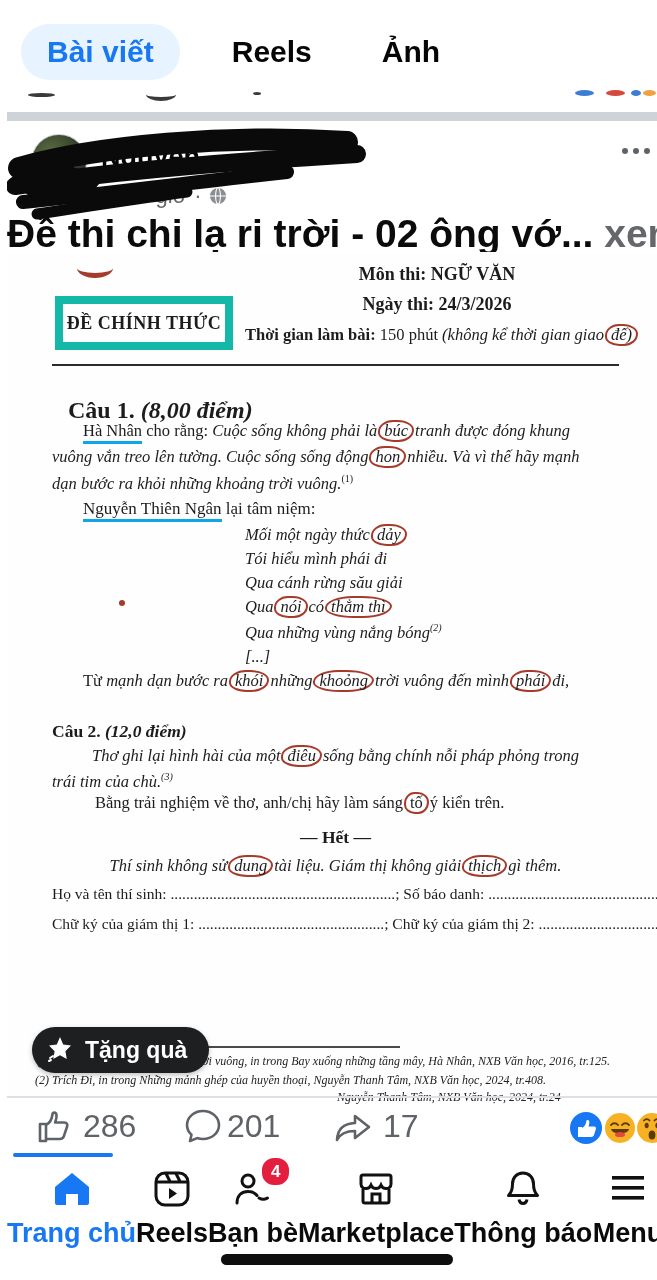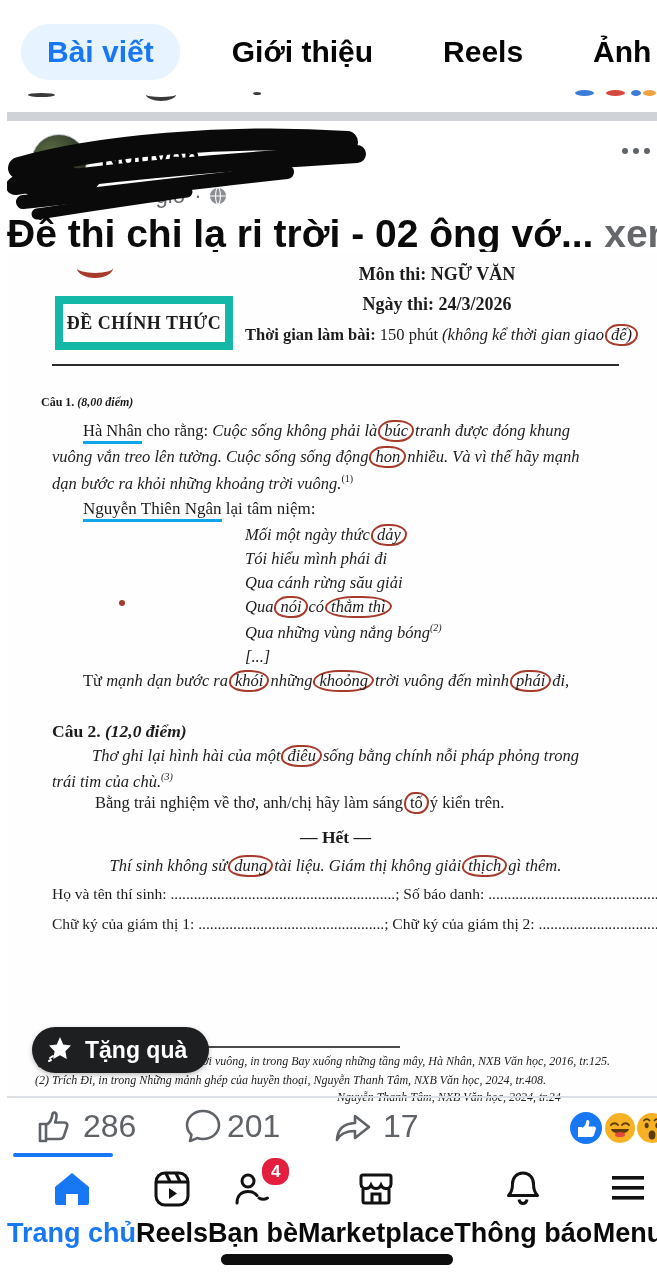--- a/index.html
+++ b/index.html
@@ -40,21 +40,21 @@
          font-family:"Liberation Serif",serif;color:#1c1c1c;}
   .paper .red-arc{position:absolute;left:70px;top:6px;width:36px;height:15px;border-bottom:5px solid #a63a2b;border-radius:50%;}
   .exam-box{position:absolute;left:48px;top:44px;width:162px;height:38px;border:8px solid #14b8a6;
             display:flex;align-items:center;justify-content:center;font-weight:700;font-size:18px;letter-spacing:.5px;}
   .hcol{position:absolute;left:255px;top:12px;width:350px;text-align:center;}
   .hline{font-size:18px;font-weight:700;margin-bottom:9px;white-space:nowrap;}
   .hline3{position:absolute;left:238px;top:72px;font-size:16.5px;white-space:nowrap;}
   .paper-rule{position:absolute;left:45px;top:112px;width:567px;height:2px;background:#2c2c2c;}
 
   .paper-line{position:absolute;font-size:16.5px;white-space:nowrap;line-height:1.35;}
-  .pl0{left:34px;top:142px;font-size:12px;}
+  .pl0{left:61px;top:142px;font-size:24px;}
   .pl1{left:76px;top:168px;}
   .pl2{left:45px;top:194px;}
   .pl3{left:45px;top:220px;}
   .pl4{left:76px;top:246px;font-size:17px;}
   .pl5{left:238px;top:272px;}
   .pl6{left:238px;top:296px;}
   .pl7{left:238px;top:320px;}
   .pl8{left:238px;top:344px;}
   .pl9{left:238px;top:369px;}
   .pl10{left:238px;top:394px;}
@@ -111,21 +111,20 @@
              color:#fff;font-size:17px;font-weight:700;display:flex;align-items:center;justify-content:center;border:2px solid #fff;}
   .home-indicator{position:absolute;left:214px;top:1254px;width:232px;height:11px;border-radius:6px;background:#0e0e0e;}
 </style>
 </head>
 <body>
 
 <div id="app">
 
   <div class="tabs">
     <div class="tab active">Bài viết</div>
-    <div class="tab">Giới thiệu</div>
     <div class="tab">Reels</div>
     <div class="tab">Ảnh</div>
   </div>
 
   <div class="frag f1"></div>
   <div class="frag f2"></div>
   <div class="frag f3"></div>
   <div class="frag f4"></div>
   <div class="frag f5"></div>
   <div class="frag f6"></div>

